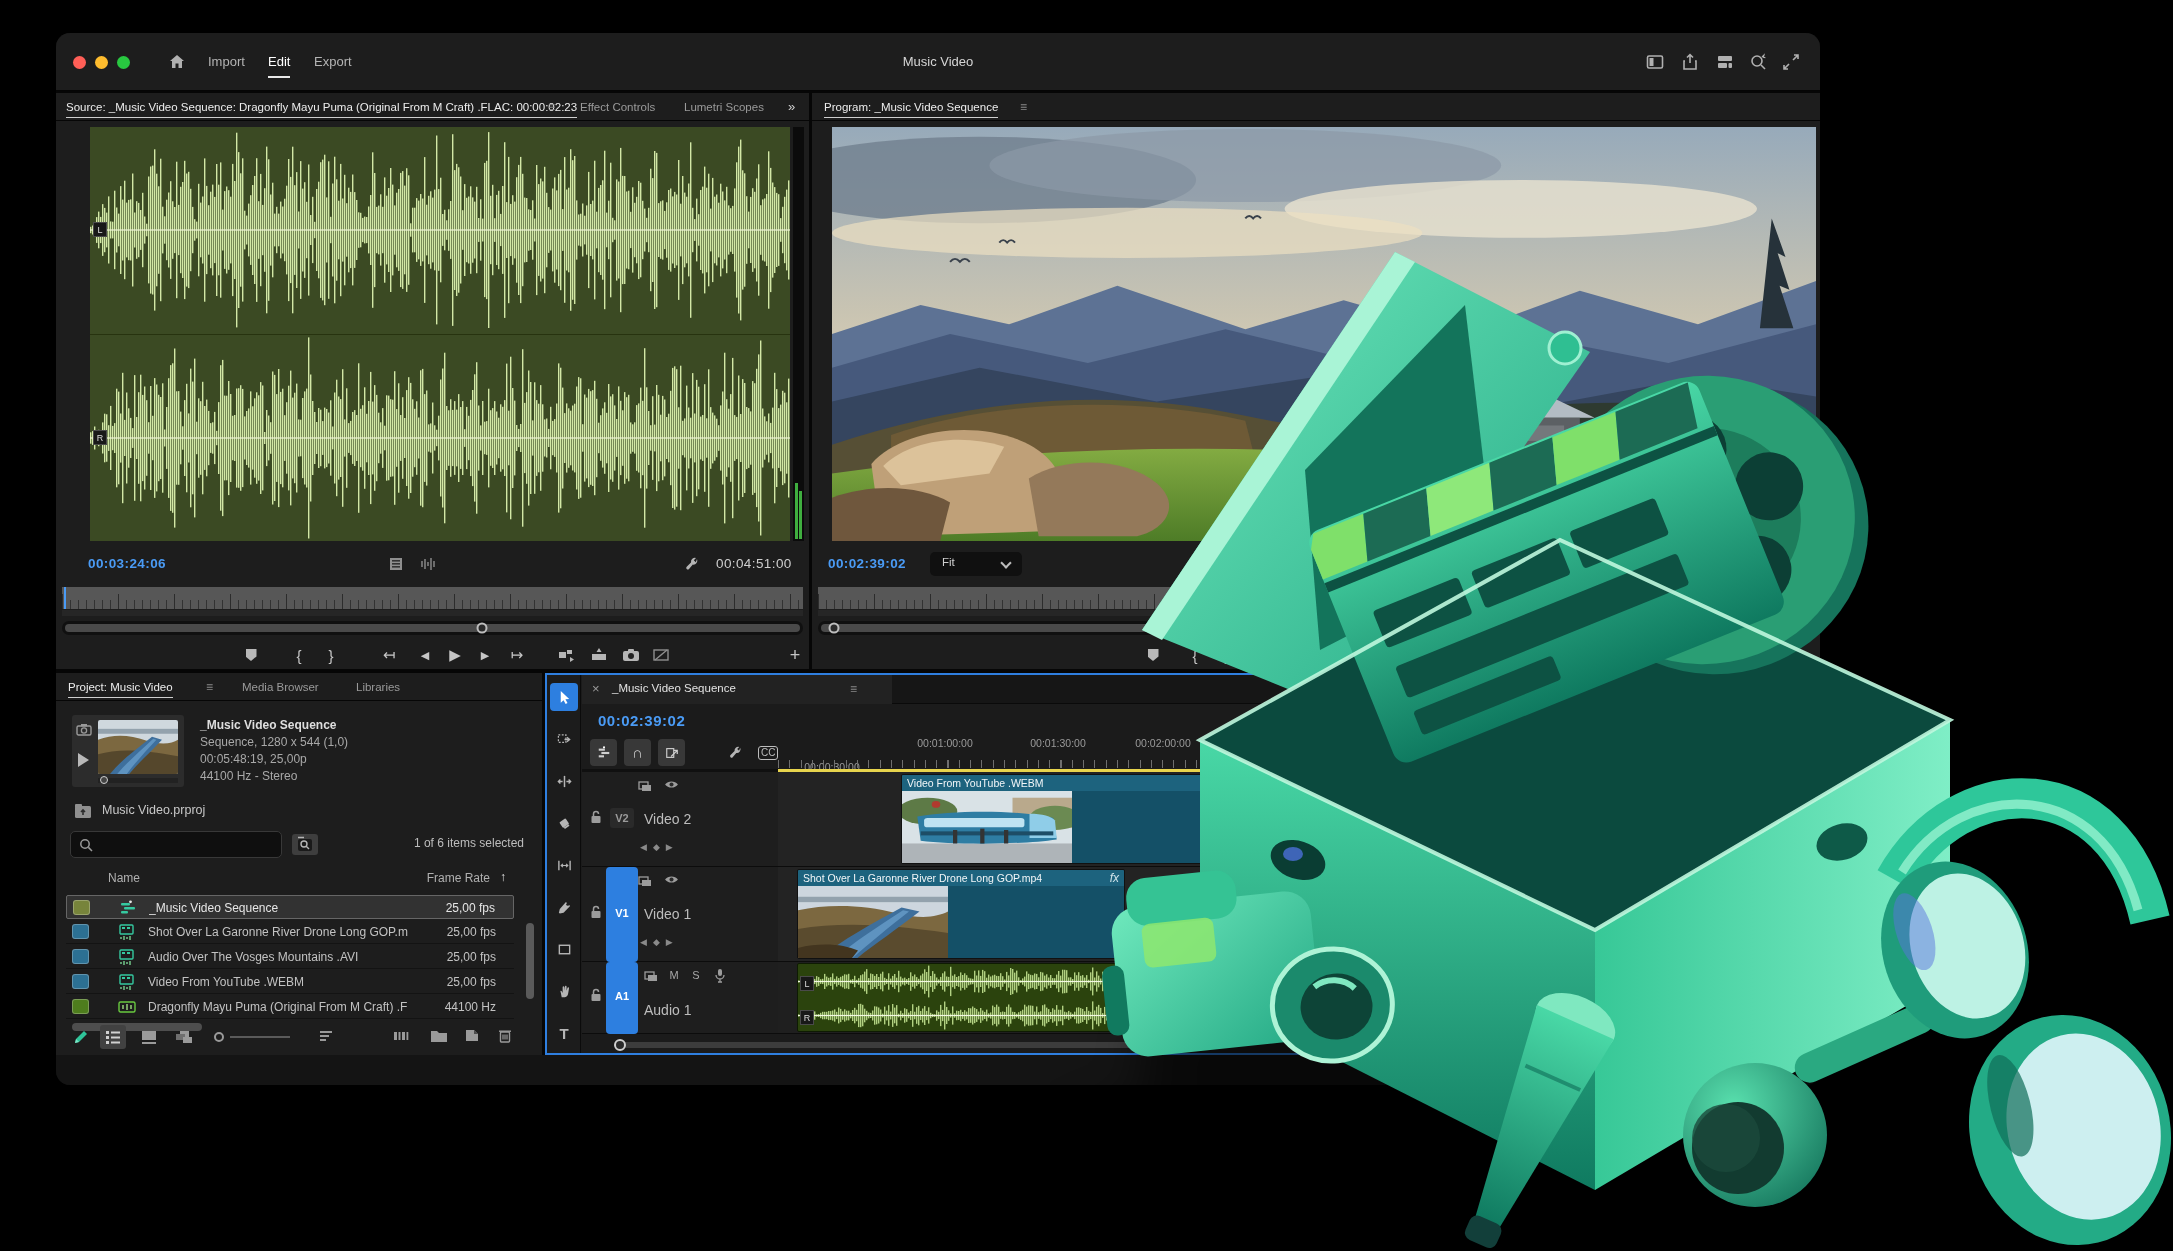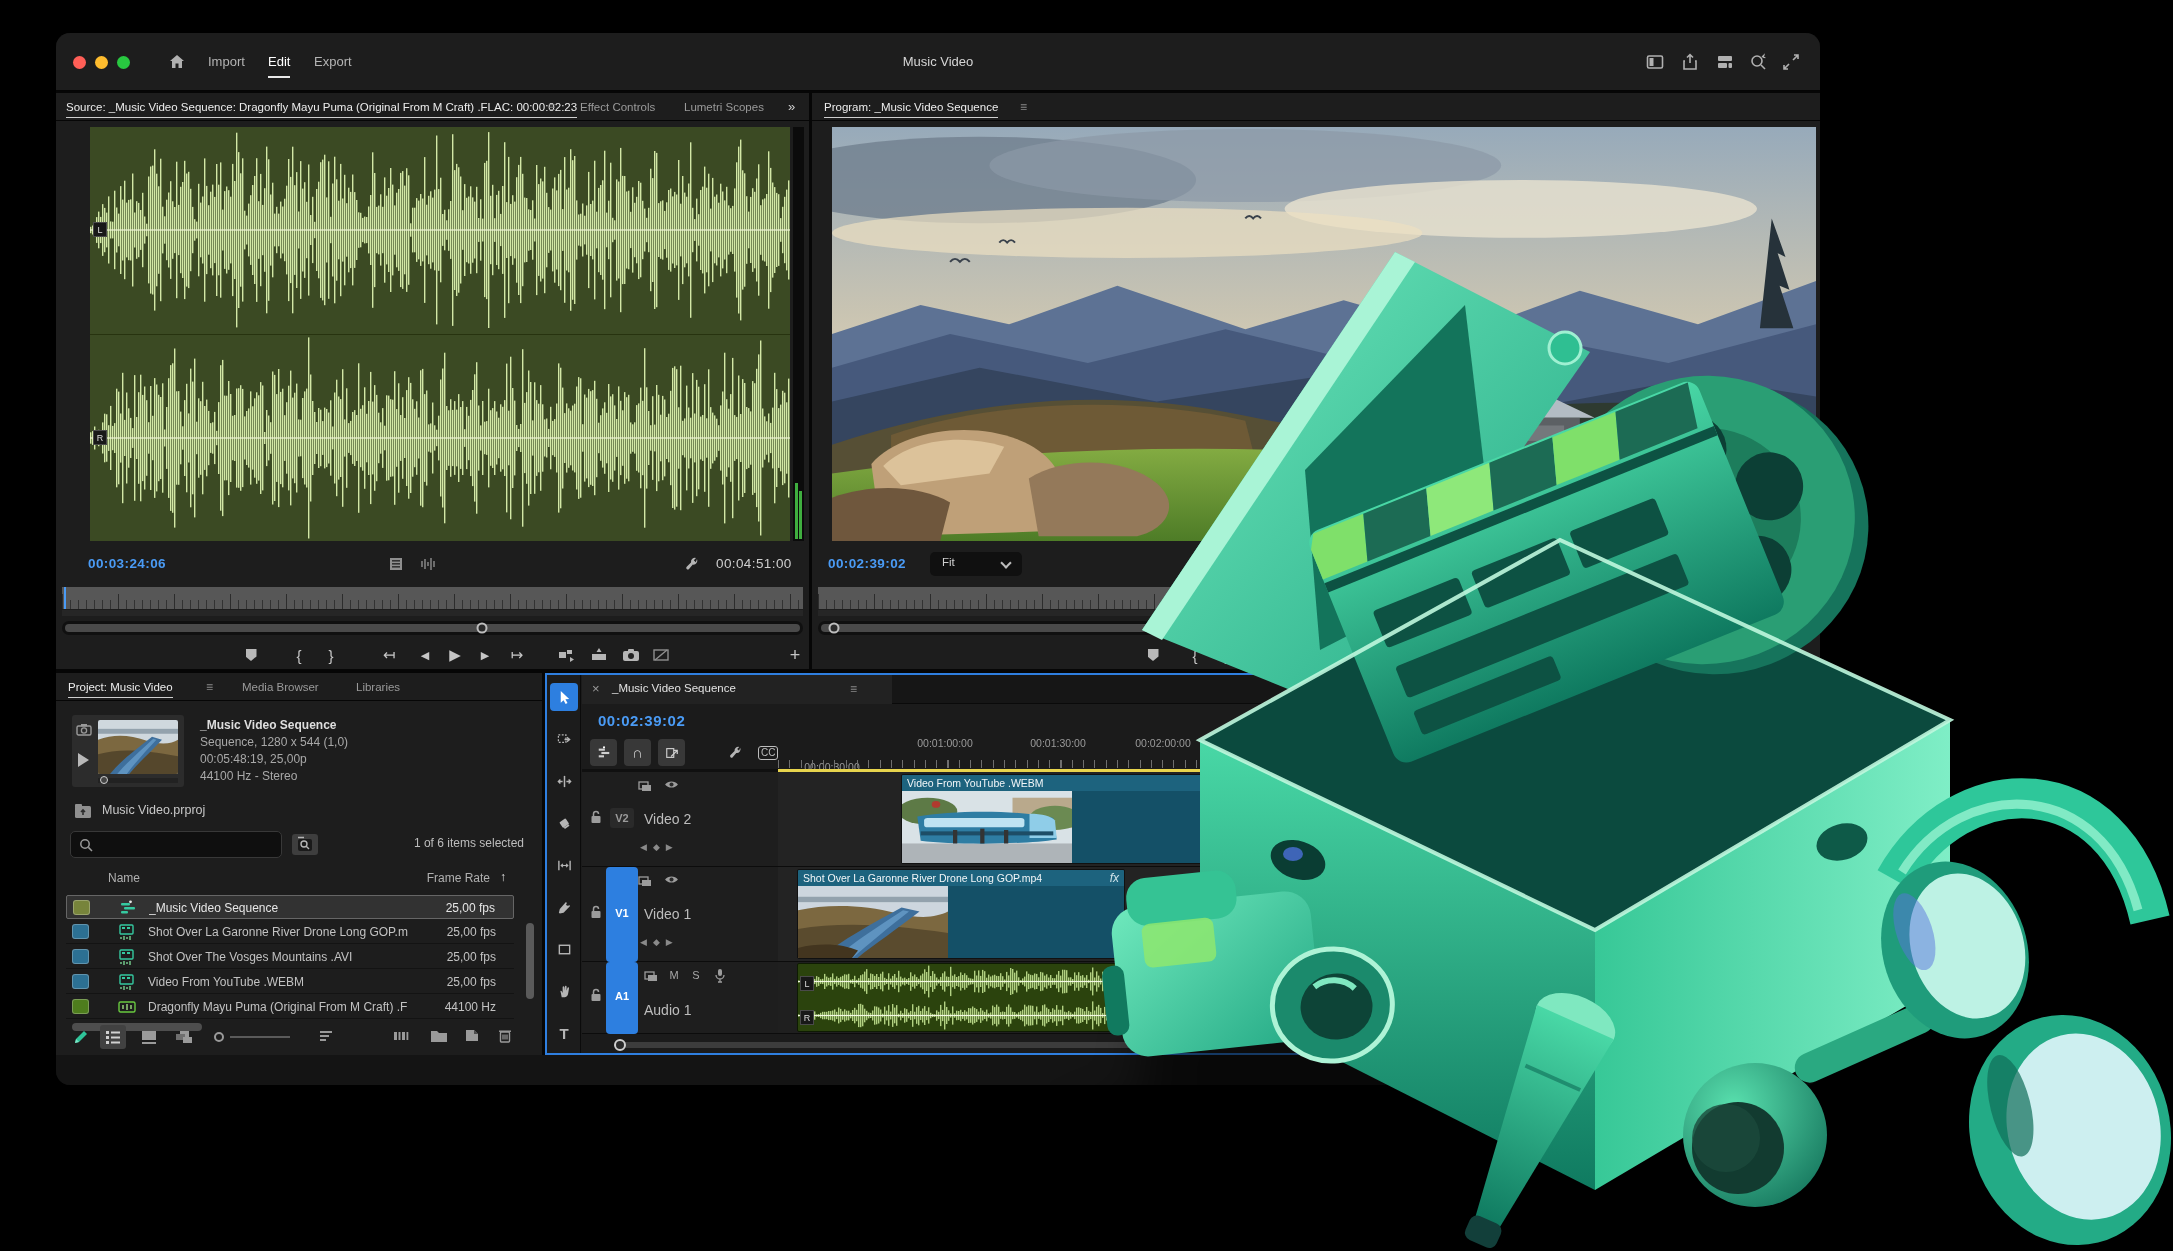--- a/index.html
+++ b/index.html
@@ -1135,21 +1135,21 @@
               <rect x="4" y="3" width="3" height="2" fill="#35c9a0"></rect>
               <rect x="9" y="3" width="3" height="2" fill="#35c9a0"></rect>
               <g stroke="#7fe09a" stroke-width="1.3">
                 <line x1="3" y1="13" x2="3" y2="15"></line>
                 <line x1="6" y1="12" x2="6" y2="16"></line>
                 <line x1="9" y1="13" x2="9" y2="15"></line>
                 <line x1="12" y1="12" x2="12" y2="16"></line>
               </g>
             </svg>
         </span>
-        <span class="nm">Shot Over The Vosges Mountains .AVI</span>
+        <span class="nm">Audio Over The Vosges Mountains .AVI</span>
         <span class="rt">25,00 fps</span>
       </div>
       <div class="row" style="top:297px;">
         <span class="chip chip-blue"></span>
         <span class="itm-ico">
           <svg class="mini" viewBox="0 0 18 16" width="18" height="16">
               <rect x="2" y="1" width="13" height="9" rx="1" fill="none" stroke="#35c9a0" stroke-width="1.4"></rect>
               <rect x="4" y="3" width="3" height="2" fill="#35c9a0"></rect>
               <rect x="9" y="3" width="3" height="2" fill="#35c9a0"></rect>
               <g stroke="#7fe09a" stroke-width="1.3">

